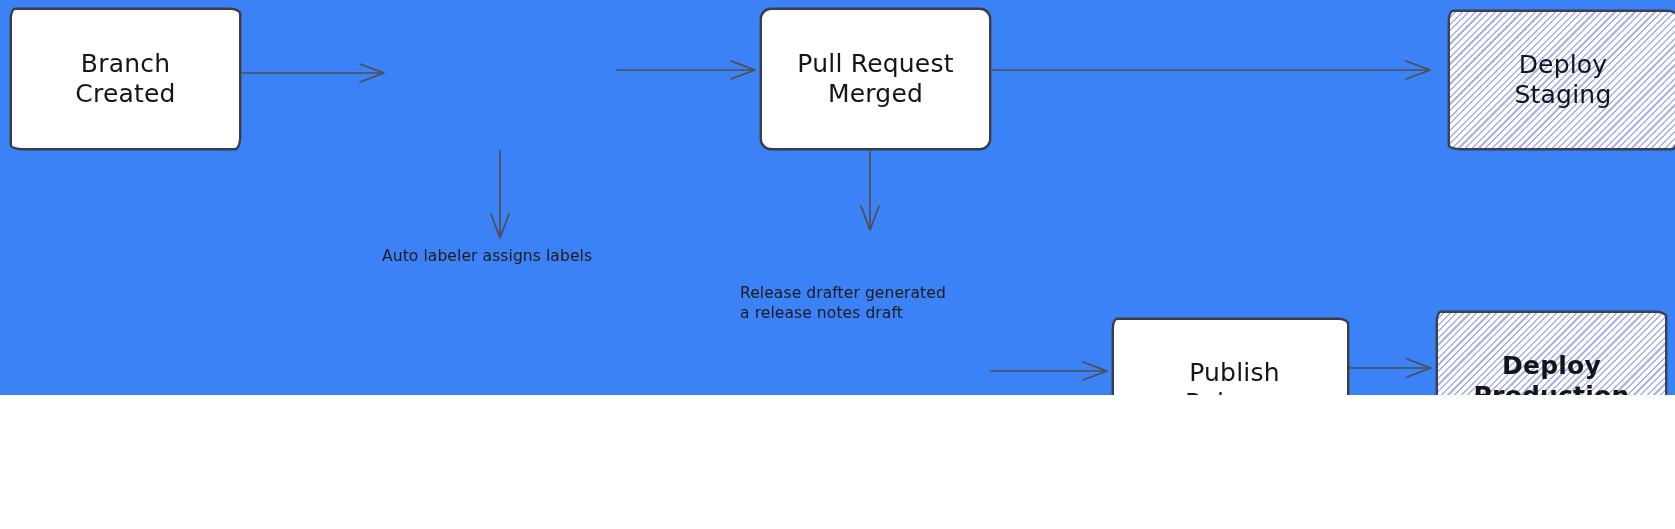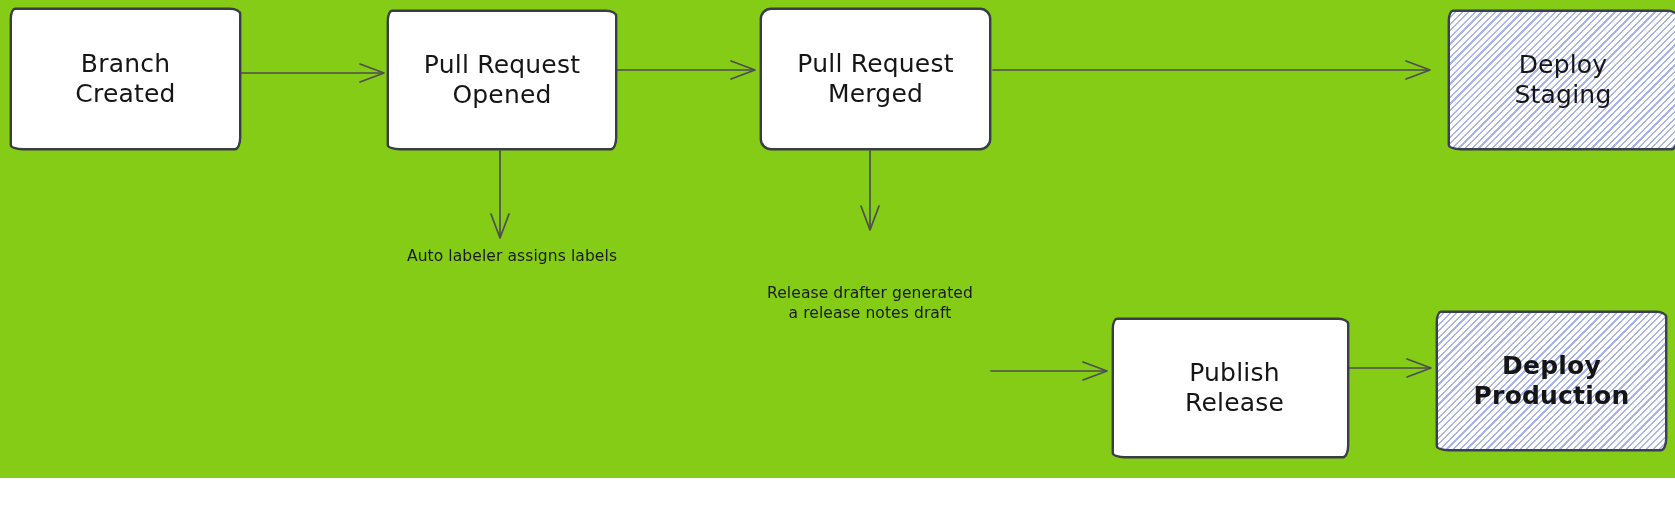--- a/index.html
+++ b/index.html
@@ -1,20 +1,20 @@
 <!DOCTYPE html>
 <html><head>
 <meta charset="utf-8">
 <style>
   html, body { margin: 0; padding: 0; background: #ffffff; }
   .stage {
     position: relative;
     width: 1675px;
-    height: 478px;
-    background: #84cc16;
+    height: 395px;
+    background: #3b82f6;
     font-family: "DejaVu Sans", sans-serif;
     color: #151515;
     overflow: hidden;
   }
   .node {
     position: absolute;
     display: flex;
     align-items: center;
     justify-content: center;
     text-align: center;
@@ -46,21 +46,20 @@
   #node-pr-opened         { left: 387px;  top: 10px;  width: 226px; height: 136px; }
   #node-pr-merged         { left: 760px;  top: 8px;   width: 227px; height: 138px; border-radius: 11px; }
   #node-deploy-staging    { left: 1437px; top: 10px;  width: 226px; height: 136px; margin-left: 11px; }
   #node-draft-release     { left: 762px;  top: 303px; width: 226px; height: 134px; }
   #node-publish-release   { left: 1112px; top: 318px; width: 225px; height: 136px; padding-left: 8px; }
   #node-deploy-production { left: 1436px; top: 311px; width: 227px; height: 136px; font-weight: bold; }
   .note {
     position: absolute;
     font-size: 15.5px;
     line-height: 1.26;
-    text-align: center;
     white-space: pre-line;
     color: #1b1b1b;
     letter-spacing: 0.1px;
   }
   #note-auto-labeler    { left: 382px;  top: 247px; width: 260px; }
   #note-release-drafter { left: 740px;  top: 239px; width: 260px; margin-top: 45px; }
   #note-tag             { left: 1095px; top: 457px; width: 260px; }
   .arrows-overlay {
     position: absolute;
     left: 0; top: 0;
@@ -108,23 +107,20 @@
     <g>
       <line x1="1341" y1="368" x2="1429" y2="368"></line>
       <polyline points="1407,359 1431,368 1407,377"></polyline>
     </g>
   </svg>
 
   <div class="node w140" id="node-branch-created">
     <span class="label">Branch Created</span>
   </div>
 
-  <div class="node w200" id="node-pr-opened">
-    <span class="label">Pull Request Opened</span>
-  </div>
 
   <div class="node w200" id="node-pr-merged">
     <span class="label">Pull Request Merged</span>
   </div>
 
   <div class="node hatched w140" id="node-deploy-staging">
     <span class="label">Deploy Staging</span>
   </div>
 
 

